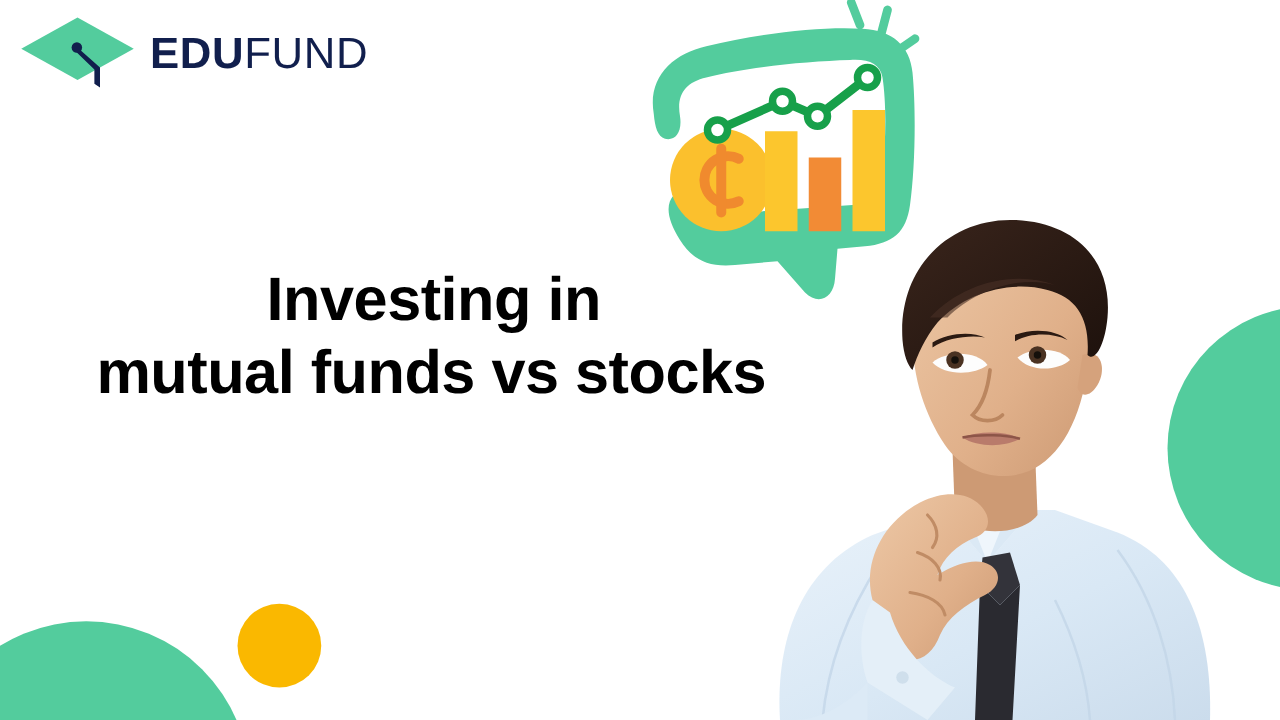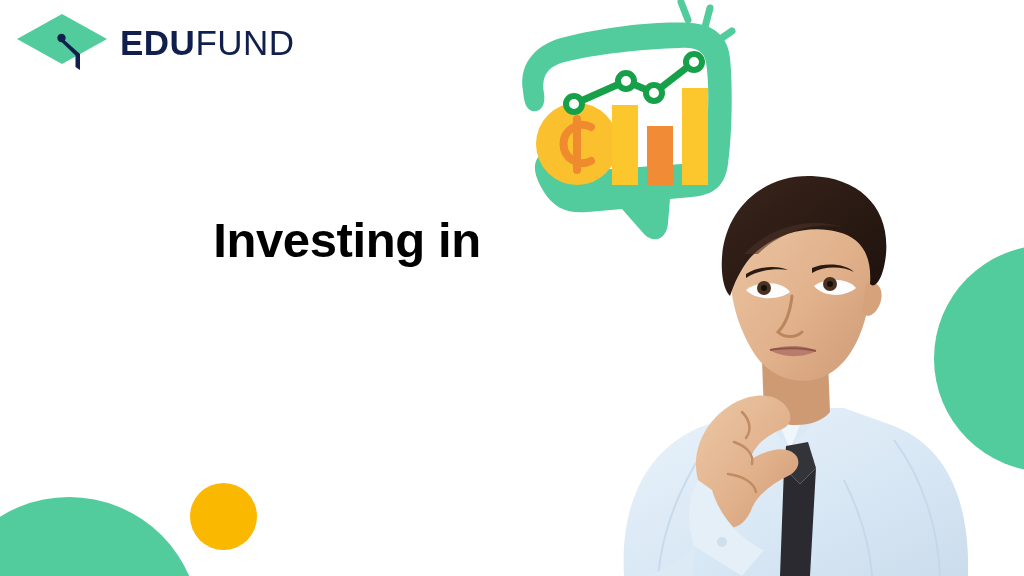--- a/index.html
+++ b/index.html
@@ -122,20 +122,21 @@
         <circle cx="47.5" cy="28" r="4.2" fill="#111f4d"></circle>
       </svg>
     </span>
     <span id="logo-wordmark">
       <span id="logo-word-edu">EDU</span><span id="logo-word-fund">FUND</span>
     </span>
   </div>
 
   <h1 id="headline">
     <span class="line" id="headline-line-1">Investing in</span>
+    <span class="line" id="headline-line-2">mutual funds vs stocks</span>
   </h1>
 
   <div id="speech-bubble-illustration">
     <svg viewBox="0 0 270 262" xmlns="http://www.w3.org/2000/svg">
 
       <g stroke="#53cc9d" stroke-width="7" stroke-linecap="round" fill="none">
         <line x1="196" y1="24" x2="189" y2="6"></line>
         <line x1="213" y1="31" x2="218" y2="12"></line>
         <line x1="224" y1="46" x2="240" y2="35"></line>
       </g>

